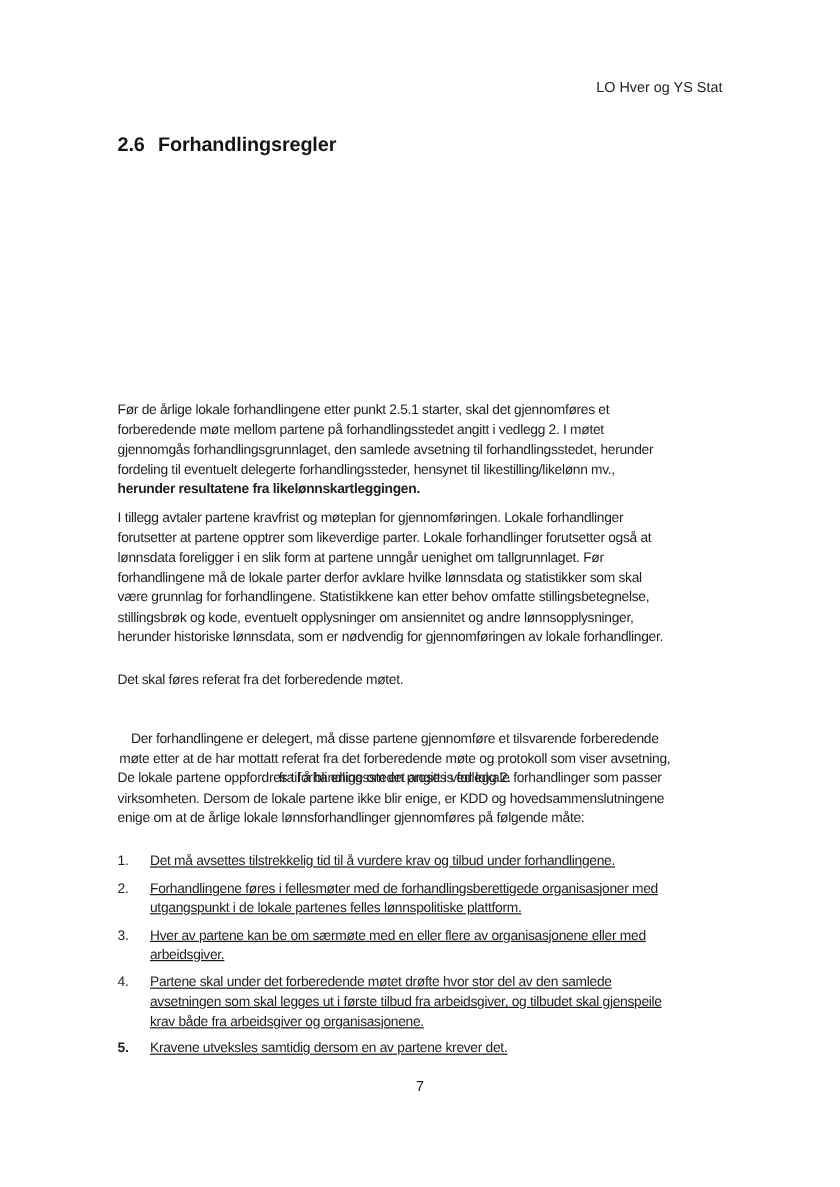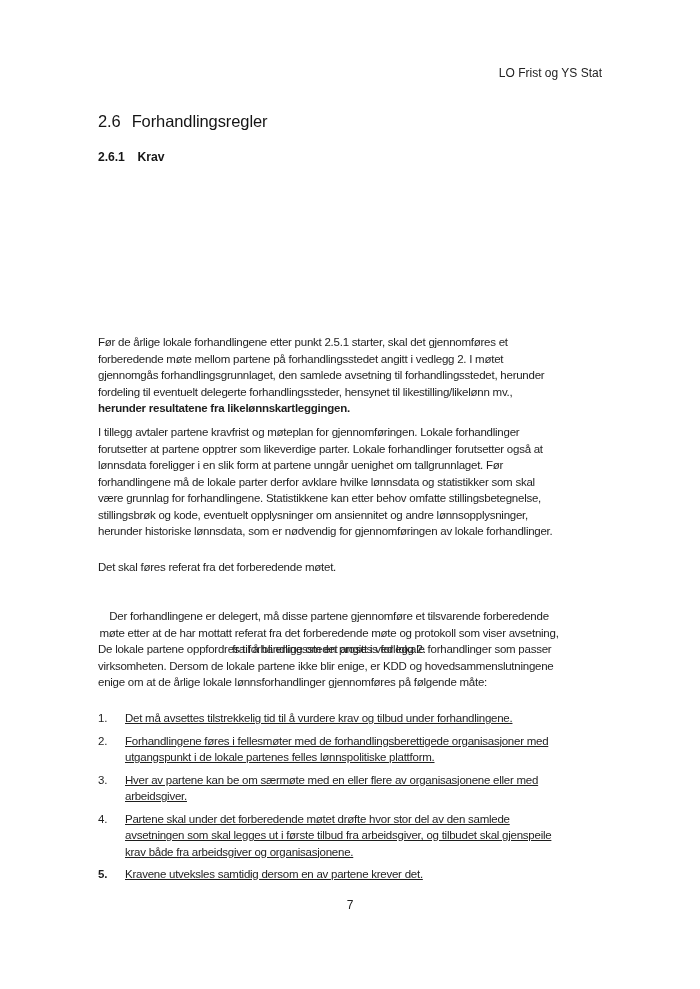--- a/index.html
+++ b/index.html
@@ -20,21 +20,21 @@
     position: absolute;
     top: 66px; right: 98px;
     font-size: 12px;
     letter-spacing: 0;
     color: #222;
   }
   .block { position: absolute; left: 98px; width: 462px; }
   h1.title {
     margin: 0;
     font-size: 16.5px;
-    font-weight: 400;
+    font-weight: 700;
     color: #141414;
     letter-spacing: -0.1px;
   }
   h1.title .hnum { margin-right: 11px; }
   h2.subhead {
     margin: 0;
     font-size: 12.2px;
     font-weight: 700;
     color: #161616;
     letter-spacing: -0.1px;
@@ -69,30 +69,27 @@
     font-size: 12px;
     color: #222;
   }
 </style>
 </head>
 <body>
 
 <div class="page">
 
   <div class="header-right">
-    <span>LO Frist og YS Stat</span>
+    <span>LO Hver og YS Stat</span>
   </div>
 
   <h1 class="title block" style="top:112px;">
     <span class="hnum">2.6</span><span>Forhandlingsregler</span>
   </h1>
 
-  <h2 class="subhead block" style="top:150px;">
-    <span class="hnum">2.6.1</span><span>Krav</span>
-  </h2>
 
 
 
   <p class="body block" style="top:334px;"><span>Før de årlige lokale forhandlingene etter punkt 2.5.1 starter, skal det gjennomføres et forberedende møte mellom partene på forhandlingsstedet angitt i vedlegg 2. I møtet gjennomgås forhandlingsgrunnlaget, den samlede avsetning til forhandlingsstedet, herunder fordeling til eventuelt delegerte forhandlingssteder, hensynet til likestilling/likelønn mv., </span><span class="bold">herunder resultatene fra likelønnskartleggingen.</span></p>
 
   <p class="body block" style="top:424px;">I tillegg avtaler partene kravfrist og møteplan for gjennomføringen. Lokale forhandlinger forutsetter at partene opptrer som likeverdige parter. Lokale forhandlinger forutsetter også at lønnsdata foreligger i en slik form at partene unngår uenighet om tallgrunnlaget. Før forhandlingene må de lokale parter derfor avklare hvilke lønnsdata og statistikker som skal være grunnlag for forhandlingene. Statistikkene kan etter behov omfatte stillingsbetegnelse, stillingsbrøk og kode, eventuelt opplysninger om ansiennitet og andre lønnsopplysninger, herunder historiske lønnsdata, som er nødvendig for gjennomføringen av lokale forhandlinger.</p>
 
   <p class="body block" style="top:559px;">Det skal føres referat fra det forberedende møtet.</p>
 
   <p class="body block" style="top:608px;text-align:center;">Der forhandlingene er delegert, må disse partene gjennomføre et tilsvarende forberedende møte etter at de har mottatt referat fra det forberedende møte og protokoll som viser avsetning, fra forhandlingsstedet angitt i vedlegg 2.</p>

